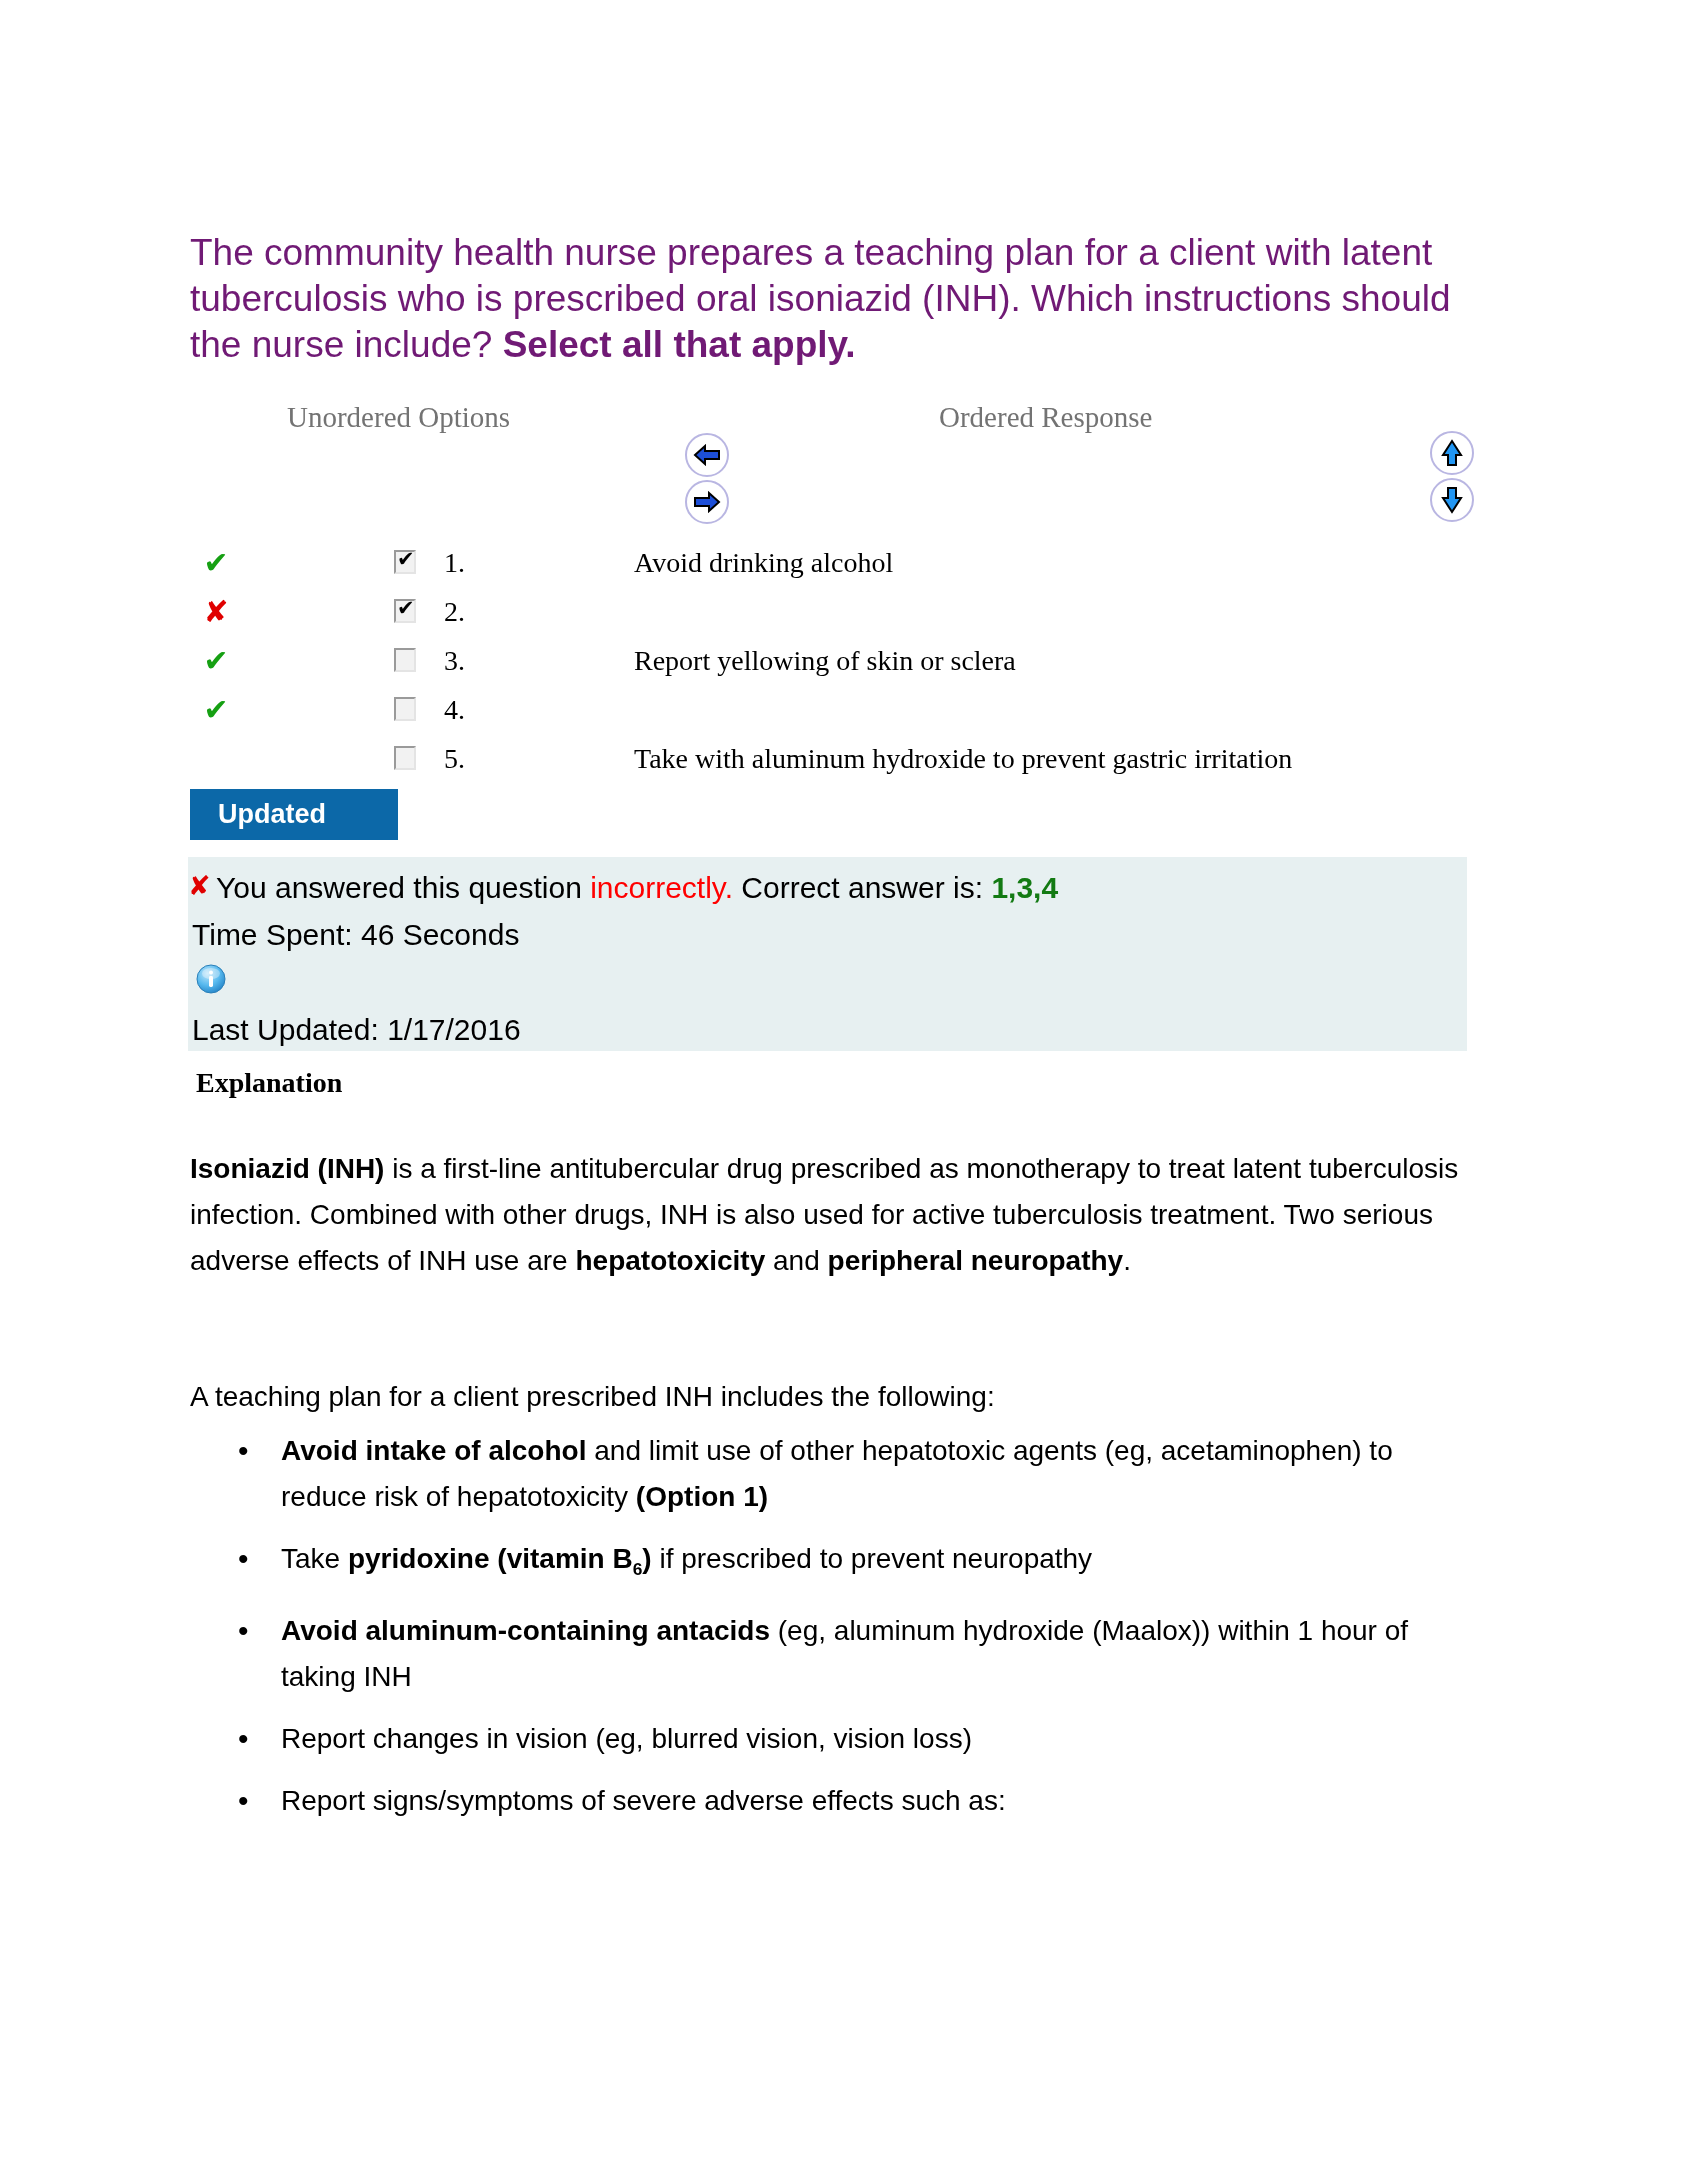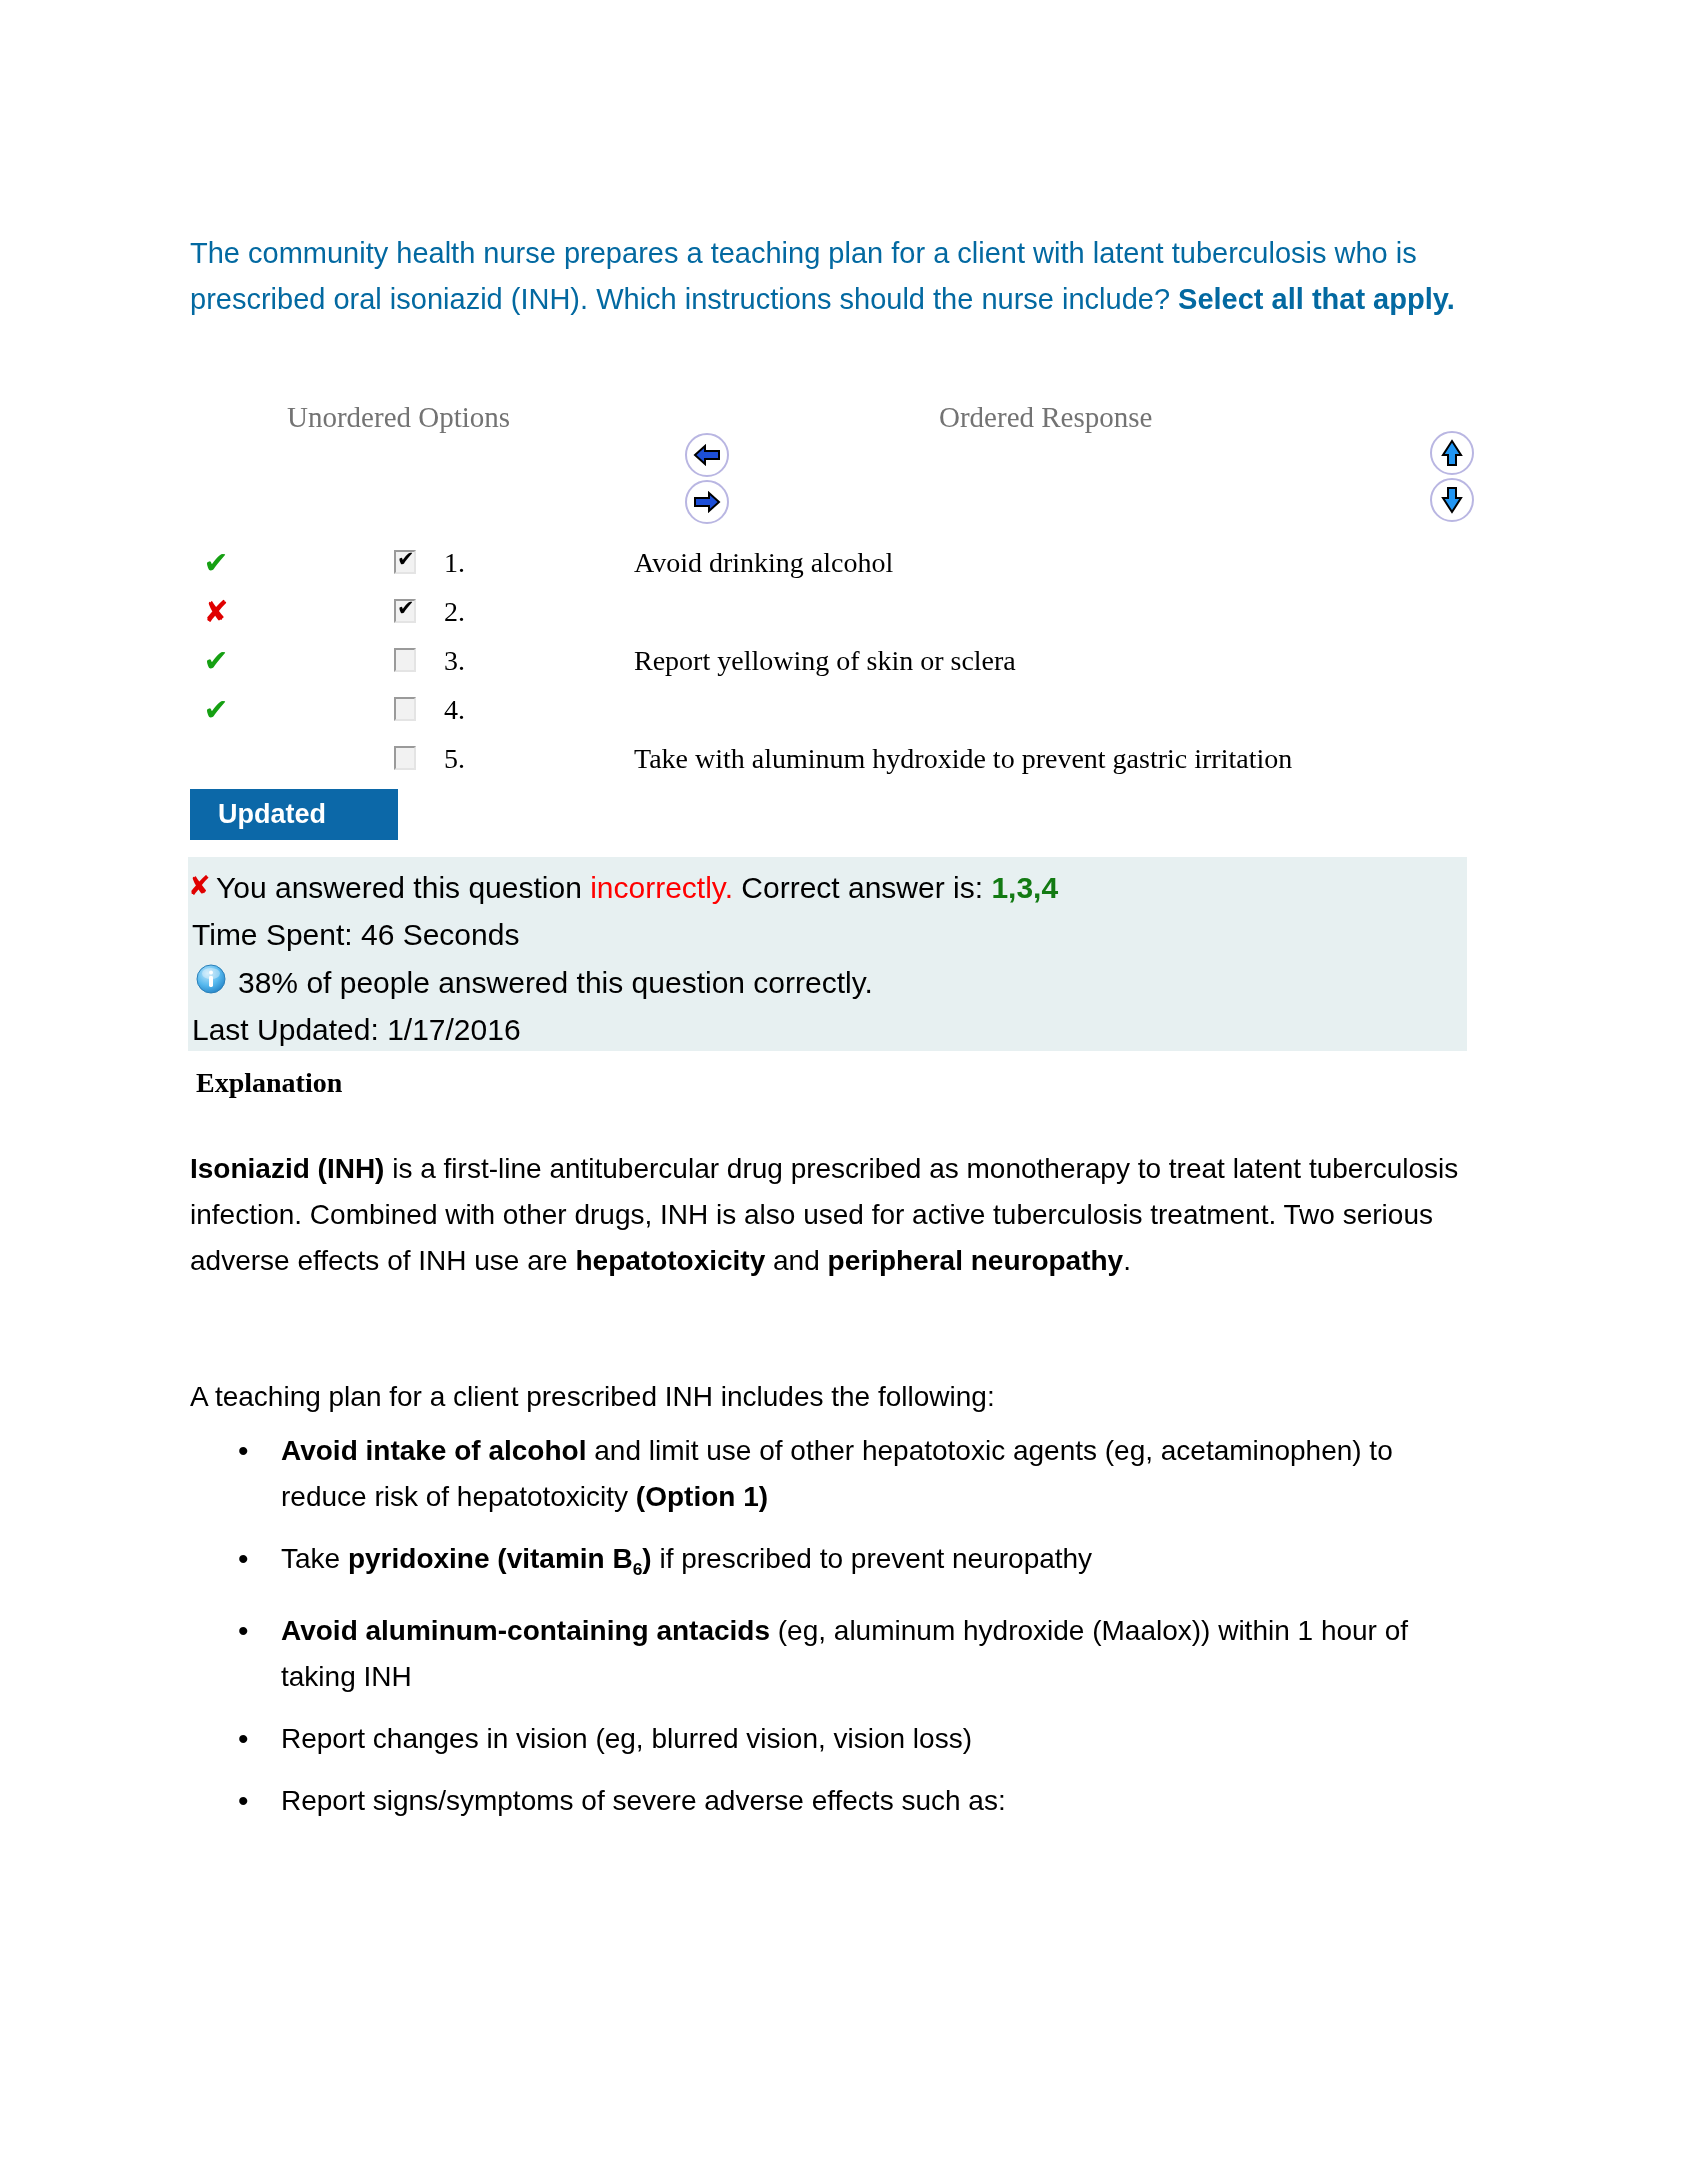--- a/index.html
+++ b/index.html
@@ -23,23 +23,23 @@
     height: 2178px;
   }
 
   
   .question-stem {
     position: absolute;
     left: 190px;
     top: 230px;
     width: 1275px;
     font-family: "Liberation Sans", sans-serif;
-    font-size: 29px;
+    font-size: 37px;
     line-height: 46px;
-    color: #0369a1;
+    color: #701a75;
   }
   .question-stem b { font-weight: bold; }
 
   
   .options-widget {
     position: absolute;
     left: 0;
     top: 401px;
     width: 1683px;
   }
@@ -351,21 +351,20 @@
             <stop offset="100%" stop-color="#1f7fc4"></stop>
           </radialGradient>
         </defs>
         <circle cx="15" cy="15" r="14" fill="url(#infoGrad)" stroke="#2a7fb8" stroke-width="1"></circle>
         <ellipse cx="15" cy="9.5" rx="9" ry="5.5" fill="#ffffff" opacity="0.35"></ellipse>
         <circle cx="15" cy="8.5" r="2" fill="#ffffff"></circle>
         <rect x="13" y="12" width="4" height="11" rx="1.4" fill="#ffffff"></rect>
       </svg>
     </span>
 
-    <div class="fb-line fb-pct">38% of people answered this question correctly.</div>
 
     <div class="fb-line fb-upd">Last Updated:  1/17/2016</div>
   </div>
 
   <div class="expl-heading">Explanation</div>
 
   <div class="expl-para expl-p1">
     <b>Isoniazid (INH)</b><span> is a first-line antitubercular drug prescribed as monotherapy to treat latent tuberculosis infection.  Combined with other drugs, INH is also used for active tuberculosis treatment.  Two serious adverse effects of INH use are </span><b>hepatotoxicity</b><span> and </span><b>peripheral neuropathy</b><span>.</span>
   </div>
 

